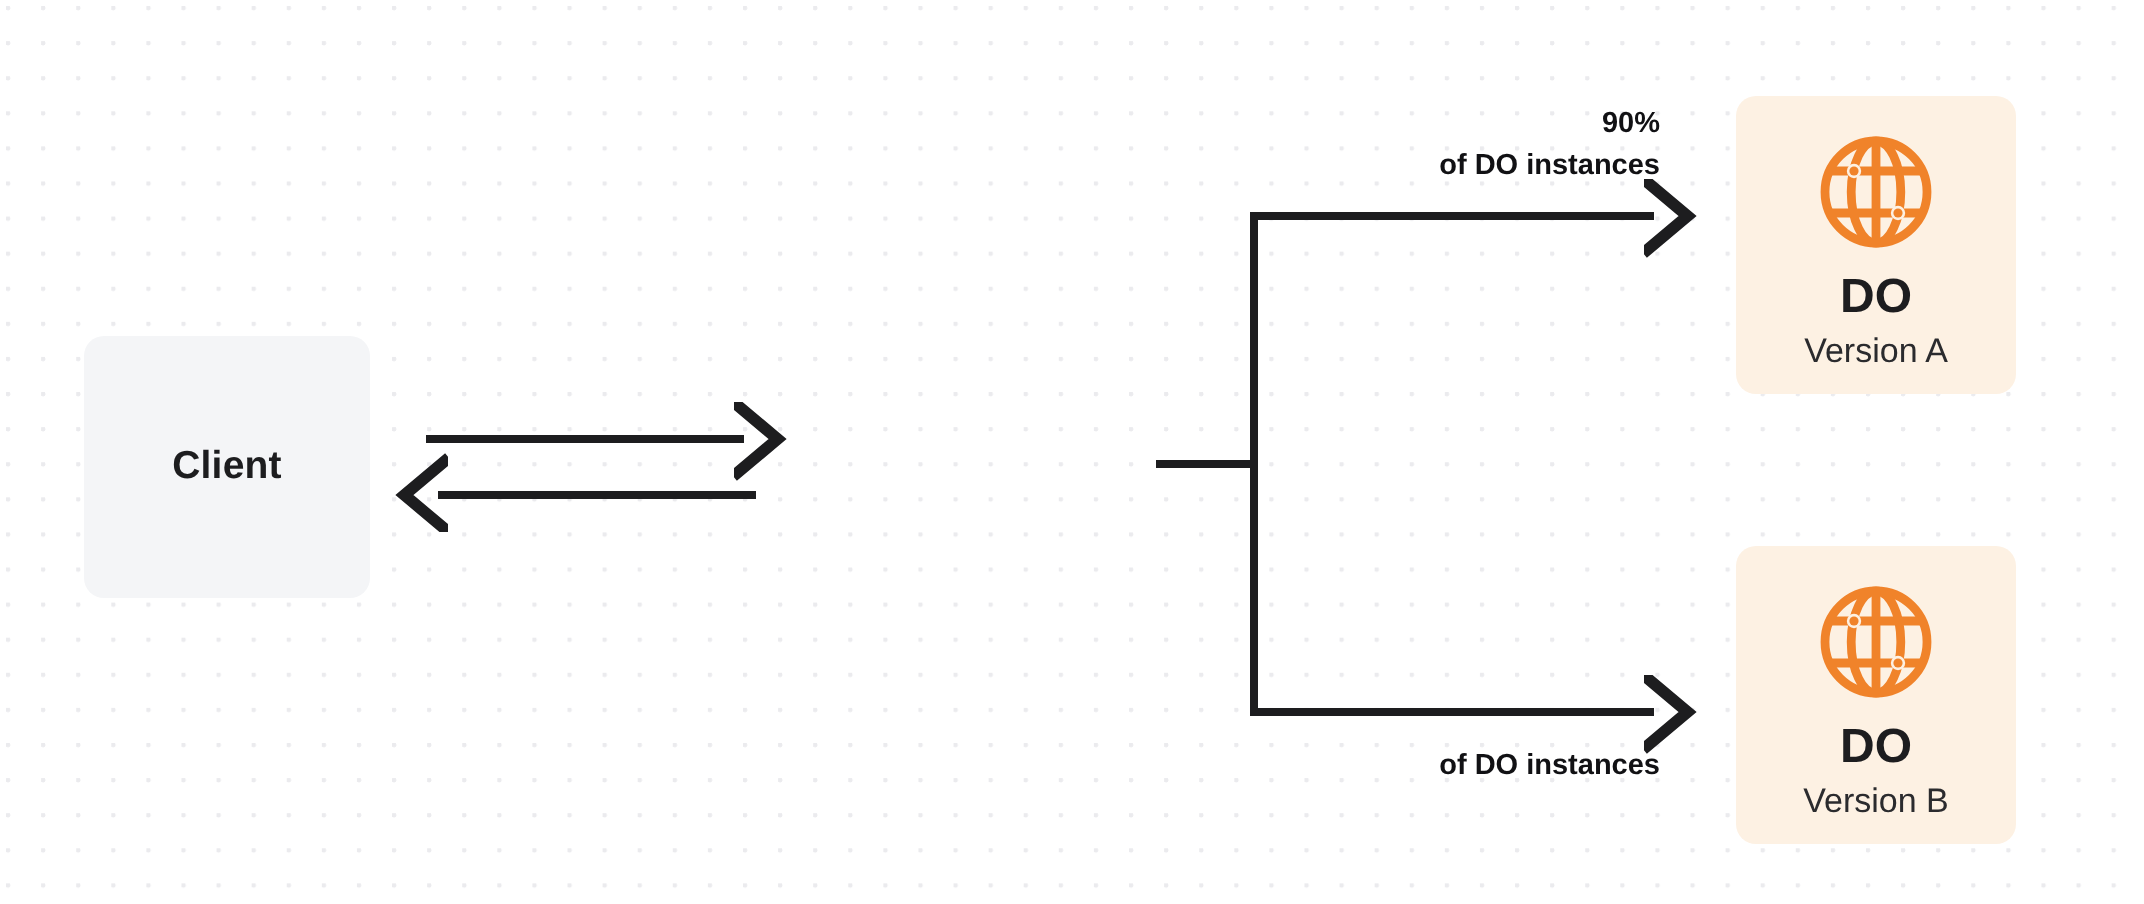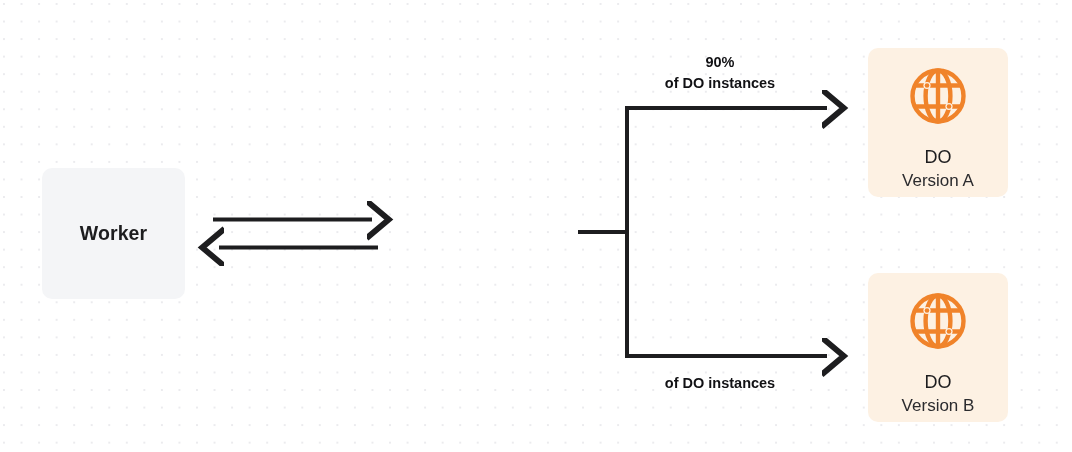--- a/index.html
+++ b/index.html
@@ -73,24 +73,24 @@
     left: 868px;
     width: 140px;
     height: 149px;
     background-color: #fdf1e3;
     justify-content: flex-start;
     padding-top: 17px;
   }
   #do-node-a { top: 48px; }
   #do-node-b { top: 273px; }
   .do-node .node-title {
-    font-size: 18px;
-    font-weight: normal;
+    font-size: 24px;
+    font-weight: bold;
     color: #1d1d1f;
-    margin-top: 20px;
+    margin-top: 8px;
     line-height: 1.15;
   }
   .do-node .node-subtitle {
     font-size: 17px;
     font-weight: normal;
     color: #2b2b2e;
     margin-top: 3px;
     line-height: 1.2;
   }
 
@@ -102,21 +102,21 @@
   #connectors {
     position: absolute;
     left: 0; top: 0;
     width: 1072px; height: 452px;
     pointer-events: none;
   }
 
   
   .edge-label {
     position: absolute;
-    text-align: center;
+    text-align: right;
     font-size: 14.5px;
     font-weight: bold;
     color: #111114;
     line-height: 1.45;
     white-space: nowrap;
   }
   #label-90 { left: 610px; top: 52px; width: 220px; }
   #label-10 { left: 610px; top: 373px; width: 220px; }
 </style>
 </head>
@@ -150,21 +150,21 @@
   <div class="edge-label" id="label-90">
     <div>90%</div>
     <div>of DO instances</div>
   </div>
 
   <div class="edge-label" id="label-10">
     <div>of DO instances</div>
   </div>
 
   <div class="node" id="client-node">
-    <div class="node-title">Worker</div>
+    <div class="node-title">Client</div>
   </div>
 
 
   <div class="node do-node" id="do-node-a">
     <span>
       <svg class="icon-globe" viewBox="0 0 62 62" fill="none" aria-hidden="true">
         <circle cx="31" cy="31" r="25.5" stroke="#f0832a" stroke-width="4.4" fill="none"></circle>
         <ellipse cx="31" cy="31" rx="12.4" ry="25.5" stroke="#f0832a" stroke-width="4.4" fill="none"></ellipse>
         <line x1="31" y1="5.5" x2="31" y2="56.5" stroke="#f0832a" stroke-width="4.4"></line>
         <line x1="8.5" y1="20.5" x2="53.5" y2="20.5" stroke="#f0832a" stroke-width="4.4"></line>

